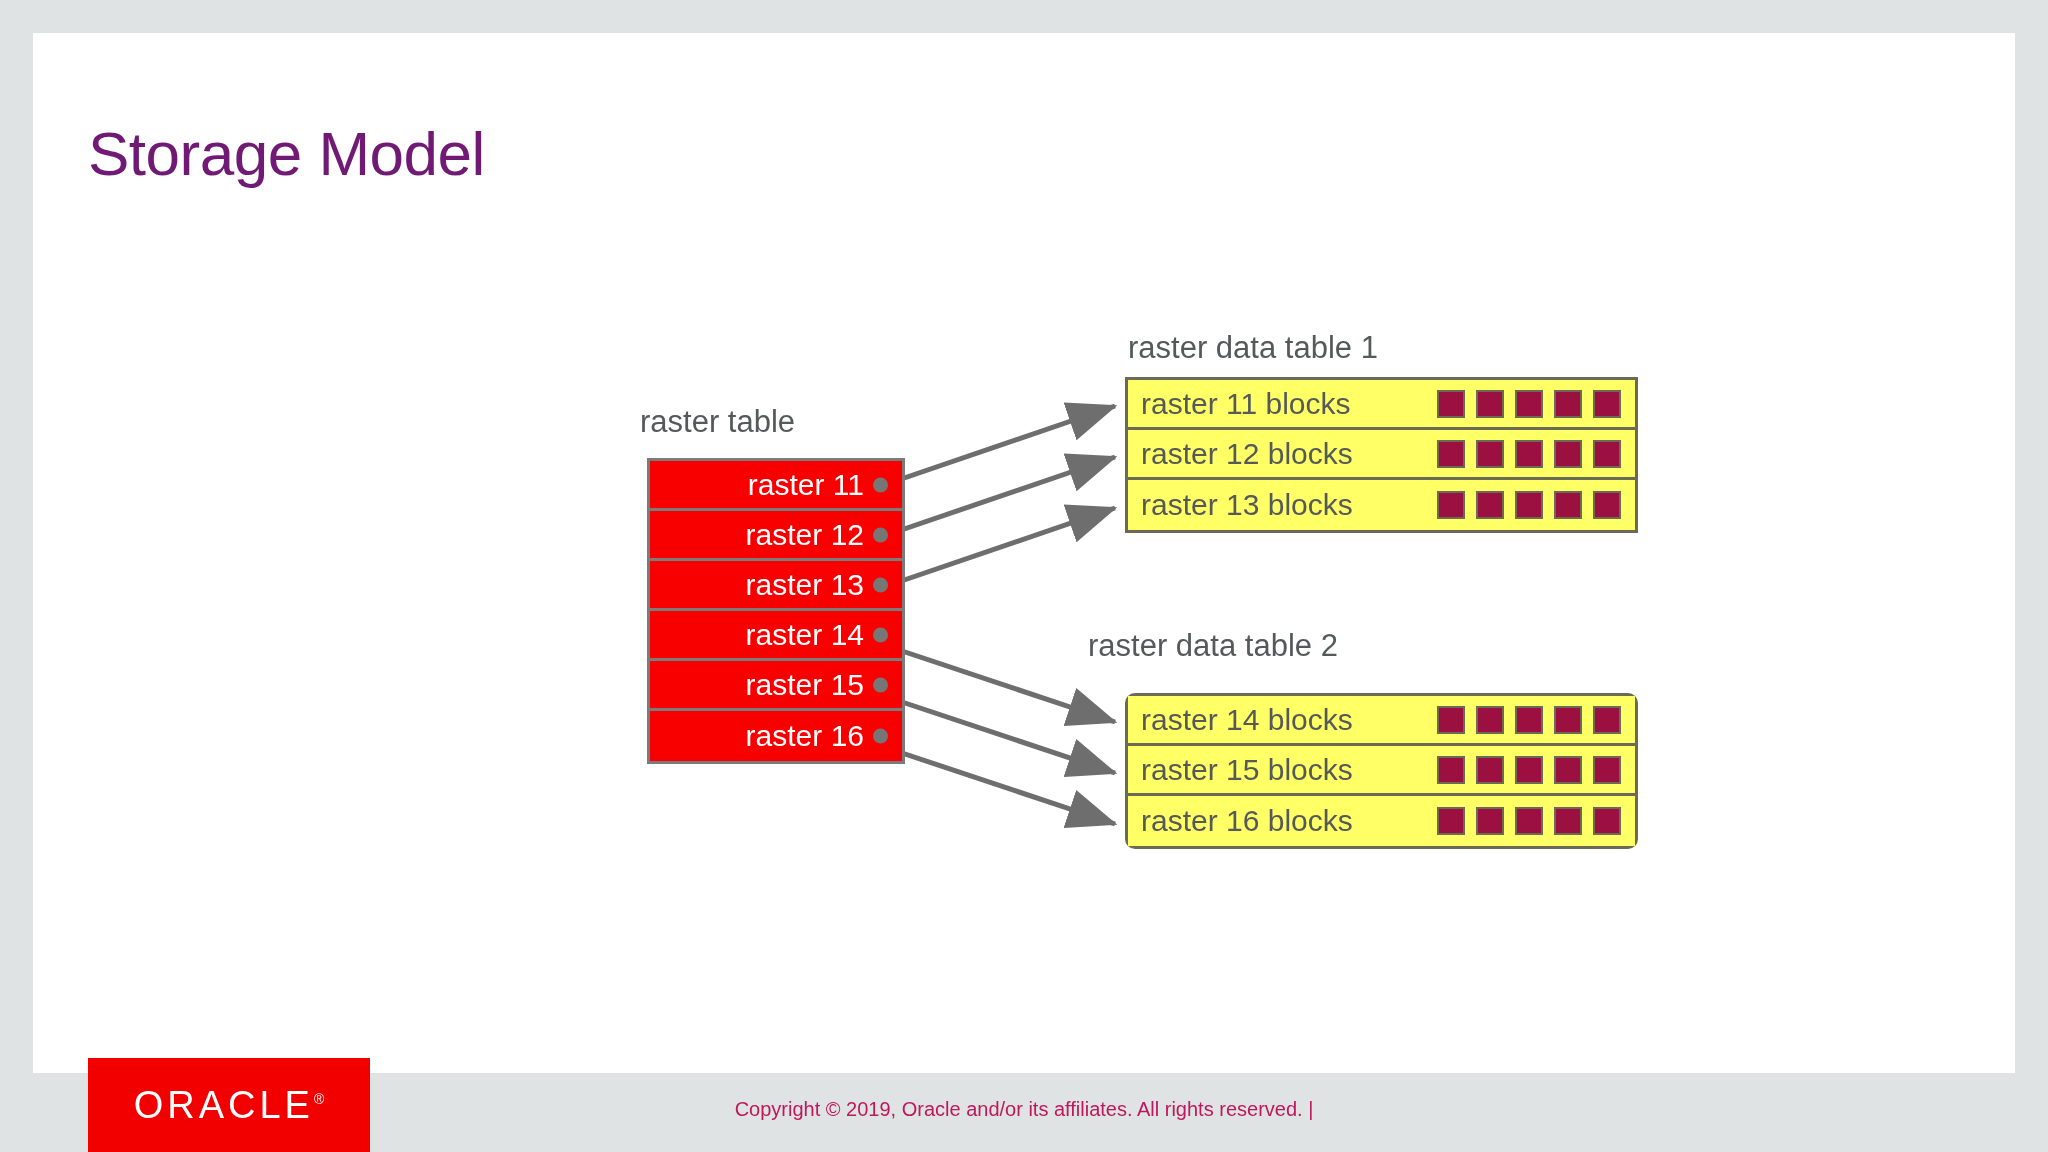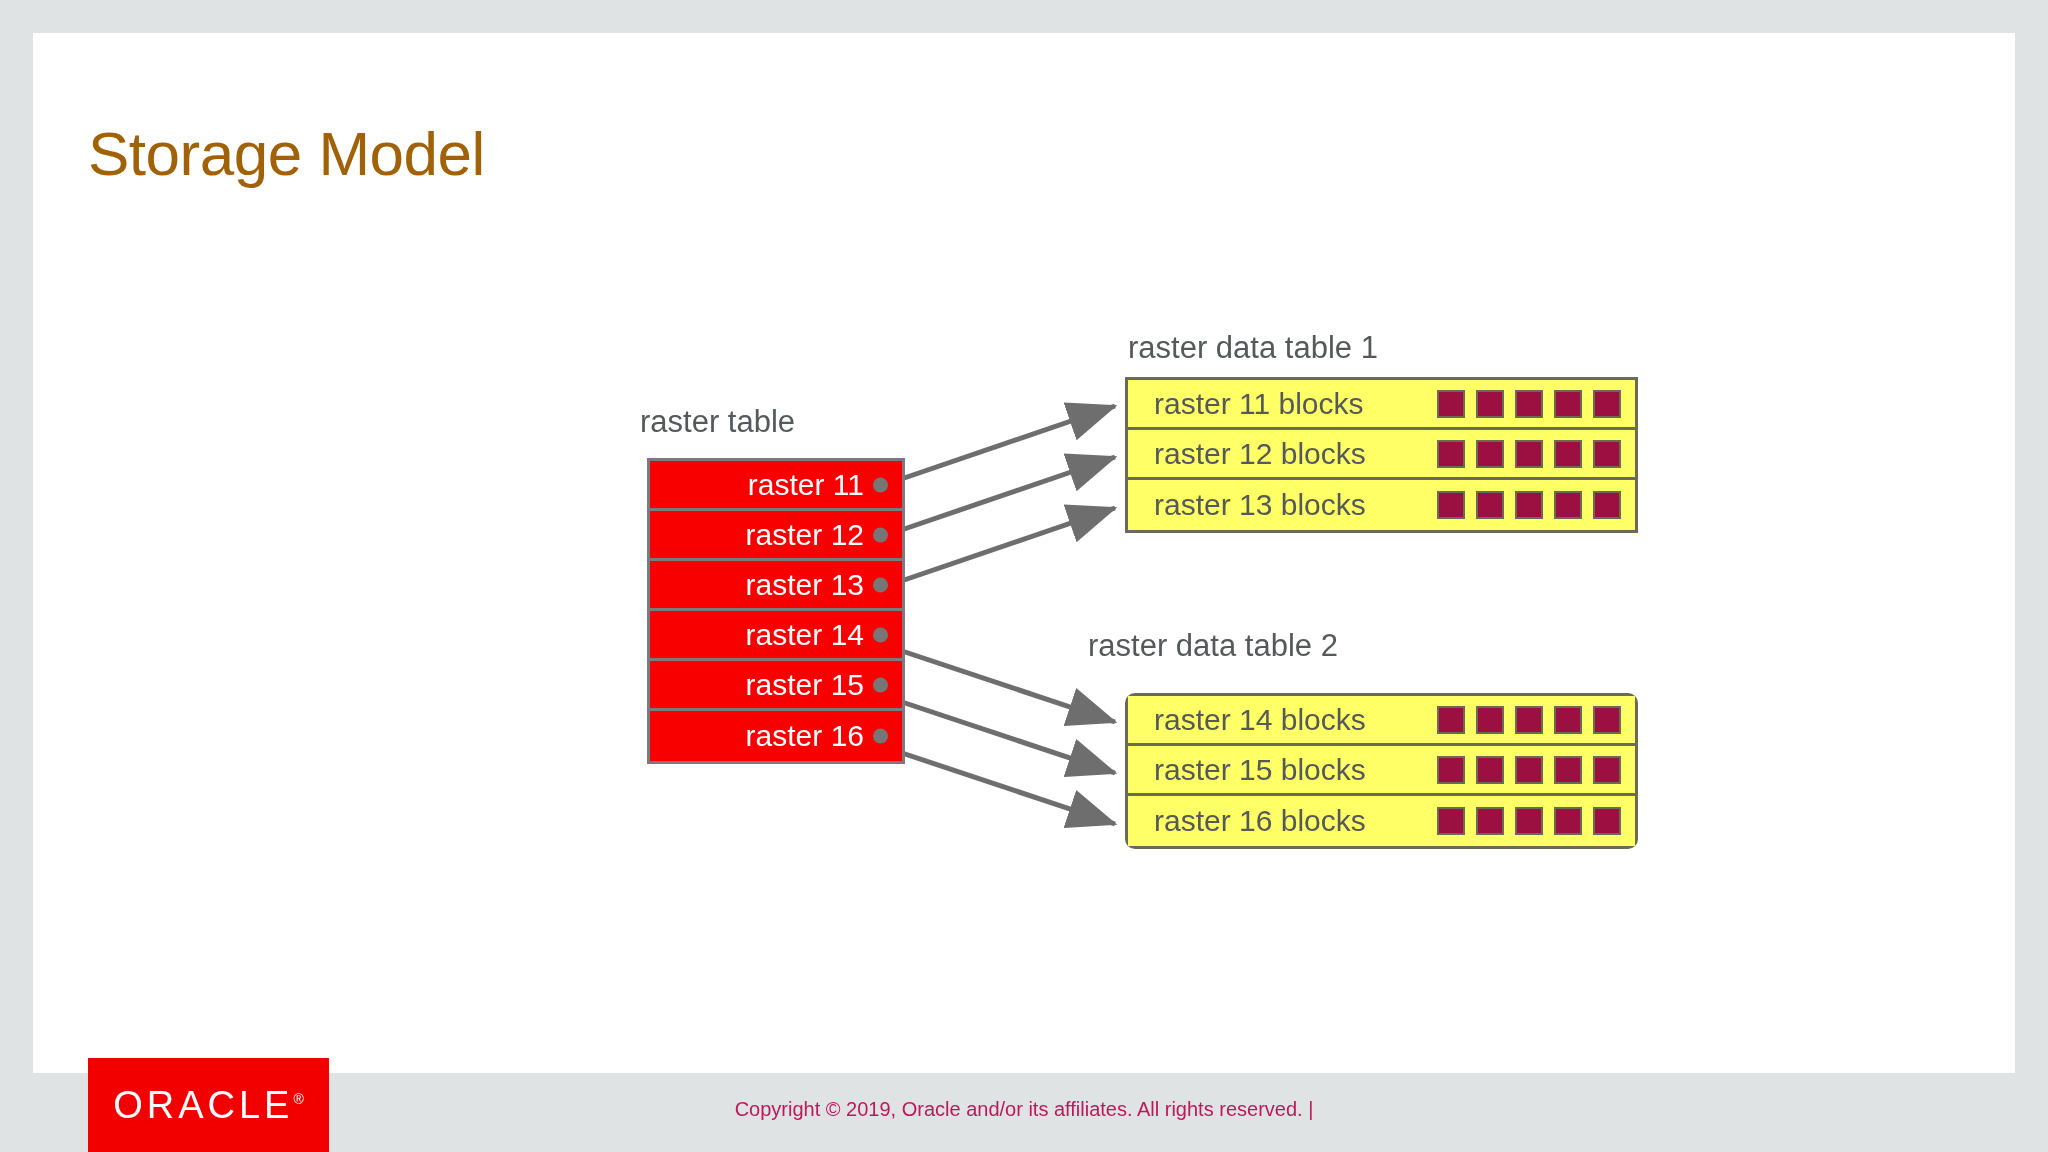--- a/index.html
+++ b/index.html
@@ -31,21 +31,21 @@
     background: #ffffff;
   }
 
   
   #slide-title {
     position: absolute;
     left: 88px;
     top: 118px;
     font-size: 62px;
     font-weight: 400;
-    color: #a16207;
+    color: #701a75;
     letter-spacing: -0.5px;
     white-space: nowrap;
   }
 
   
   #diagram {
     position: absolute;
     left: 0; top: 0;
     width: 2048px;
     height: 1152px;
@@ -117,21 +117,21 @@
   #rdt-1 { top: 377px; }
   #rdt-2 { top: 693px; border-radius: 10px; }
 
   .rdt-row {
     height: 50px;
     background: #ffff66;
     display: flex;
     align-items: center;
     box-sizing: border-box;
     border-bottom: 3px solid #6a6a55;
-    padding-left: 26px;
+    padding-left: 13px;
     position: relative;
   }
   .rdt-row:last-child { border-bottom: none; }
   .rdt-row .rdt-label {
     font-size: 30px;
     color: #56595a;
     white-space: nowrap;
   }
   .rdt-row .block-strip {
     position: absolute;
@@ -155,21 +155,21 @@
     left: 0;
     top: 1073px;
     width: 2048px;
     height: 79px;
     background: #dfe3e3;
   }
   #oracle-logo {
     position: absolute;
     left: 88px;
     top: 1058px;
-    width: 241px;
+    width: 282px;
     height: 94px;
     background: #f20000;
     display: flex;
     align-items: center;
     justify-content: center;
   }
   #oracle-wordmark {
     color: #ffffff;
     font-size: 38px;
     letter-spacing: 4px;

